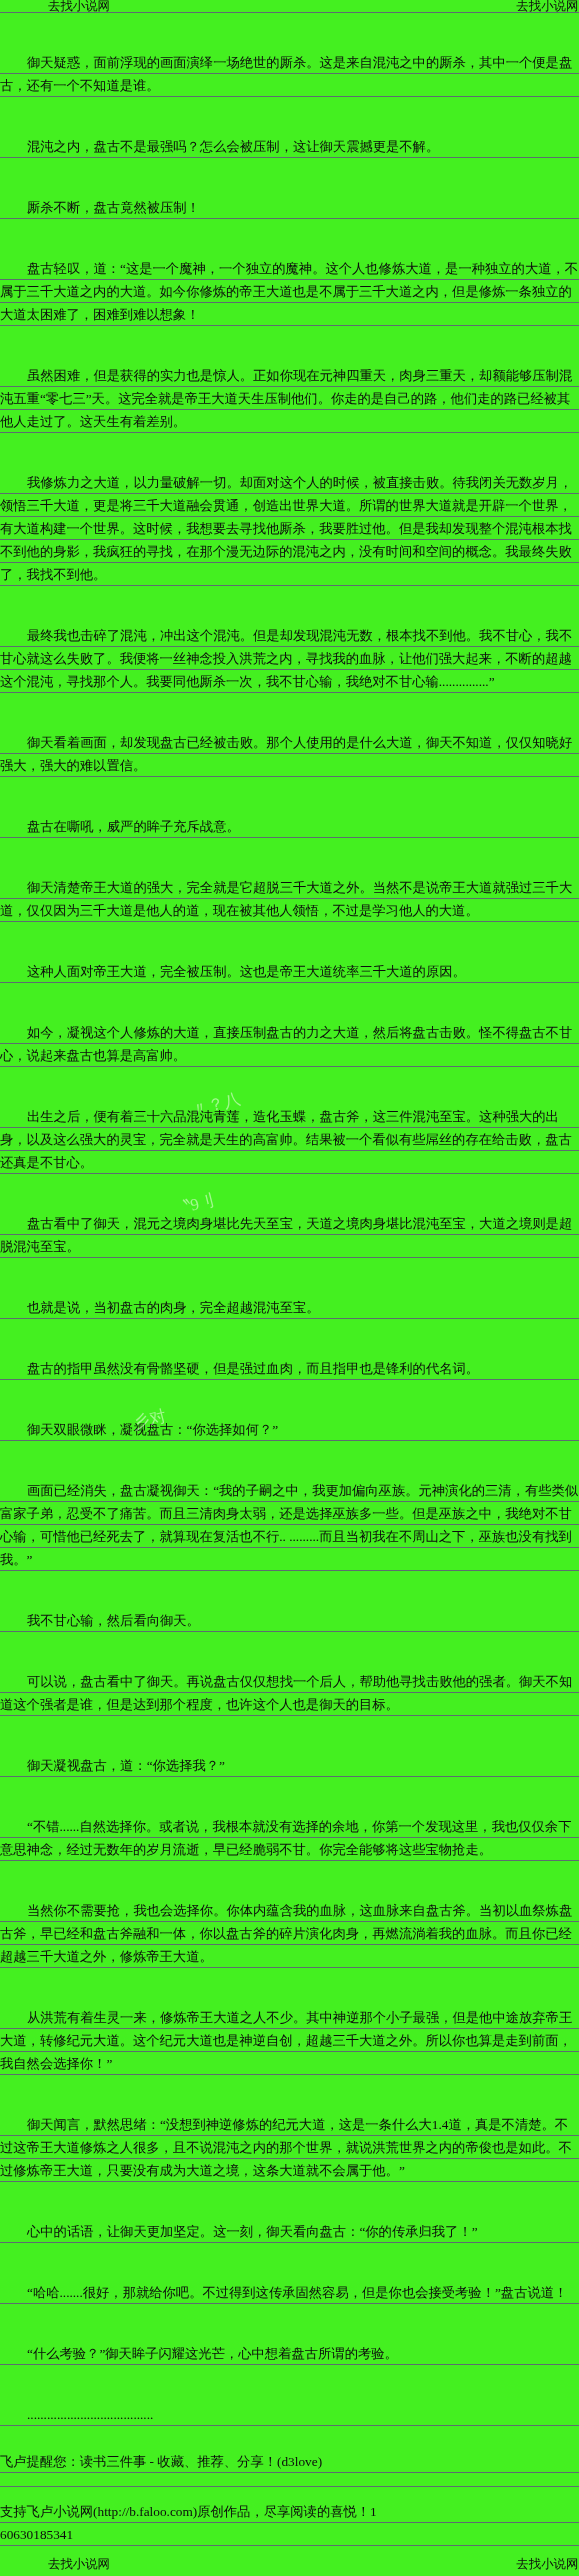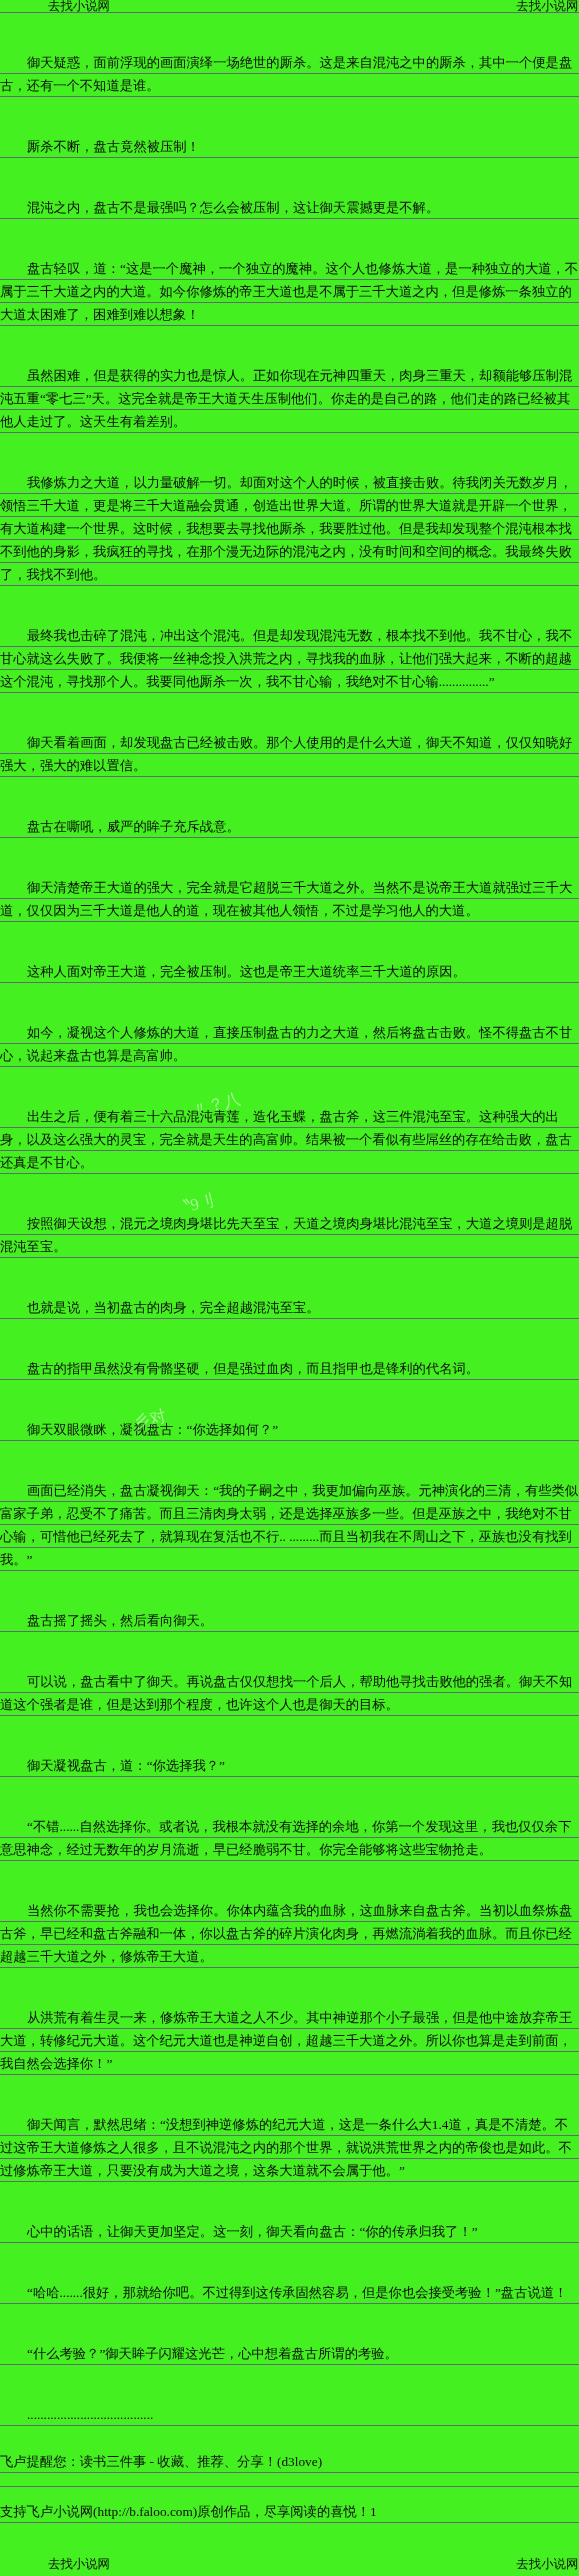--- a/index.html
+++ b/index.html
@@ -76,48 +76,49 @@
 <span class="wm wm-br">去找小说网</span>
 
 <span class="faint-mark" style="top:1093px; left:191px;">〃？八</span>
 <span class="faint-mark" style="top:1193px; left:174px;">〝9刂</span>
 <span class="faint-mark" style="top:1408px; left:133px;">彡对</span>
 
 <p class="header-line">是谁？”</p>
 
 <div id="novel-body">
     <p class="ruled">御天疑惑，面前浮现的画面演绎一场绝世的厮杀。这是来自混沌之中的厮杀，其中一个便是盘古，还有一个不知道是谁。</p>
+    <p class="ruled">混沌之内，盘古不是最强吗？怎么会被压制，这让御天震撼更是不解。</p>
     <p class="ruled">厮杀不断，盘古竟然被压制！</p>
-    <p class="ruled">混沌之内，盘古不是最强吗？怎么会被压制，这让御天震撼更是不解。</p>
     <p class="ruled">盘古轻叹，道：“这是一个魔神，一个独立的魔神。这个人也修炼大道，是一种独立的大道，不属于三千大道之内的大道。如今你修炼的帝王大道也是不属于三千大道之内，但是修炼一条独立的大道太困难了，困难到难以想象！</p>
     <p class="ruled">虽然困难，但是获得的实力也是惊人。正如你现在元神四重天，肉身三重天，却额能够压制混沌五重“零七三”天。这完全就是帝王大道天生压制他们。你走的是自己的路，他们走的路已经被其他人走过了。这天生有着差别。</p>
     <p class="ruled">我修炼力之大道，以力量破解一切。却面对这个人的时候，被直接击败。待我闭关无数岁月，领悟三千大道，更是将三千大道融会贯通，创造出世界大道。所谓的世界大道就是开辟一个世界，有大道构建一个世界。这时候，我想要去寻找他厮杀，我要胜过他。但是我却发现整个混沌根本找不到他的身影，我疯狂的寻找，在那个漫无边际的混沌之内，没有时间和空间的概念。我最终失败了，我找不到他。</p>
     <p class="ruled">最终我也击碎了混沌，冲出这个混沌。但是却发现混沌无数，根本找不到他。我不甘心，我不甘心就这么失败了。我便将一丝神念投入洪荒之内，寻找我的血脉，让他们强大起来，不断的超越这个混沌，寻找那个人。我要同他厮杀一次，我不甘心输，我绝对不甘心输...............”</p>
     <p class="ruled">御天看着画面，却发现盘古已经被击败。那个人使用的是什么大道，御天不知道，仅仅知晓好强大，强大的难以置信。</p>
     <p class="ruled">盘古在嘶吼，威严的眸子充斥战意。</p>
     <p class="ruled">御天清楚帝王大道的强大，完全就是它超脱三千大道之外。当然不是说帝王大道就强过三千大道，仅仅因为三千大道是他人的道，现在被其他人领悟，不过是学习他人的大道。</p>
     <p class="ruled">这种人面对帝王大道，完全被压制。这也是帝王大道统率三千大道的原因。</p>
     <p class="ruled">如今，凝视这个人修炼的大道，直接压制盘古的力之大道，然后将盘古击败。怪不得盘古不甘心，说起来盘古也算是高富帅。</p>
     <p class="ruled">出生之后，便有着三十六品混沌青莲，造化玉蝶，盘古斧，这三件混沌至宝。这种强大的出身，以及这么强大的灵宝，完全就是天生的高富帅。结果被一个看似有些屌丝的存在给击败，盘古还真是不甘心。</p>
-    <p class="ruled">按照御天设想，混元之境肉身堪比先天至宝，天道之境肉身堪比混沌至宝，大道之境则是超脱混沌至宝。</p>
+    <p class="ruled">盘古看中了御天，混元之境肉身堪比先天至宝，天道之境肉身堪比混沌至宝，大道之境则是超脱混沌至宝。</p>
     <p class="ruled">也就是说，当初盘古的肉身，完全超越混沌至宝。</p>
     <p class="ruled">盘古的指甲虽然没有骨骼坚硬，但是强过血肉，而且指甲也是锋利的代名词。</p>
     <p class="ruled">御天双眼微眯，凝视盘古：“你选择如何？”</p>
     <p class="ruled">画面已经消失，盘古凝视御天：“我的子嗣之中，我更加偏向巫族。元神演化的三清，有些类似富家子弟，忍受不了痛苦。而且三清肉身太弱，还是选择巫族多一些。但是巫族之中，我绝对不甘心输，可惜他已经死去了，就算现在复活也不行.. .........而且当初我在不周山之下，巫族也没有找到我。”</p>
-    <p class="ruled">盘古摇了摇头，然后看向御天。</p>
+    <p class="ruled">我不甘心输，然后看向御天。</p>
     <p class="ruled">可以说，盘古看中了御天。再说盘古仅仅想找一个后人，帮助他寻找击败他的强者。御天不知道这个强者是谁，但是达到那个程度，也许这个人也是御天的目标。</p>
     <p class="ruled">御天凝视盘古，道：“你选择我？”</p>
     <p class="ruled">“不错......自然选择你。或者说，我根本就没有选择的余地，你第一个发现这里，我也仅仅余下意思神念，经过无数年的岁月流逝，早已经脆弱不甘。你完全能够将这些宝物抢走。</p>
     <p class="ruled">当然你不需要抢，我也会选择你。你体内蕴含我的血脉，这血脉来自盘古斧。当初以血祭炼盘古斧，早已经和盘古斧融和一体，你以盘古斧的碎片演化肉身，再燃流淌着我的血脉。而且你已经超越三千大道之外，修炼帝王大道。</p>
     <p class="ruled">从洪荒有着生灵一来，修炼帝王大道之人不少。其中神逆那个小子最强，但是他中途放弃帝王大道，转修纪元大道。这个纪元大道也是神逆自创，超越三千大道之外。所以你也算是走到前面，我自然会选择你！”</p>
     <p class="ruled">御天闻言，默然思绪：“没想到神逆修炼的纪元大道，这是一条什么大1.4道，真是不清楚。不过这帝王大道修炼之人很多，且不说混沌之内的那个世界，就说洪荒世界之内的帝俊也是如此。不过修炼帝王大道，只要没有成为大道之境，这条大道就不会属于他。”</p>
     <p class="ruled">心中的话语，让御天更加坚定。这一刻，御天看向盘古：“你的传承归我了！”</p>
     <p class="ruled">“哈哈.......很好，那就给你吧。不过得到这传承固然容易，但是你也会接受考验！”盘古说道！</p>
     <p class="ruled">“什么考验？”御天眸子闪耀这光芒，心中想着盘古所谓的考验。</p>
     <p class="ruled">......................................</p>
     <p class="ruled">&nbsp;</p>
   </div>
 
 <p class="ruled no-indent abs-line reminder-pos">飞卢提醒您：读书三件事 - 收藏、推荐、分享！(d3love)</p>
 <div class="abs-line support-pos">
   <p class="ruled no-indent tight">支持飞卢小说网(http://b.faloo.com)原创作品，尽享阅读的喜悦！1</p>
+  <p class="ruled no-indent tight">60630185341</p>
 </div>
 
 
 </body></html>

